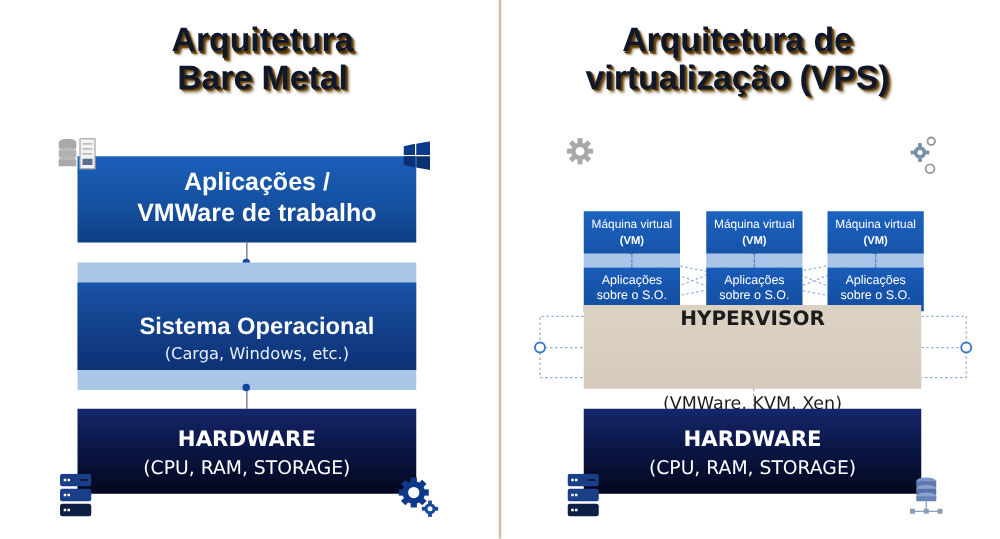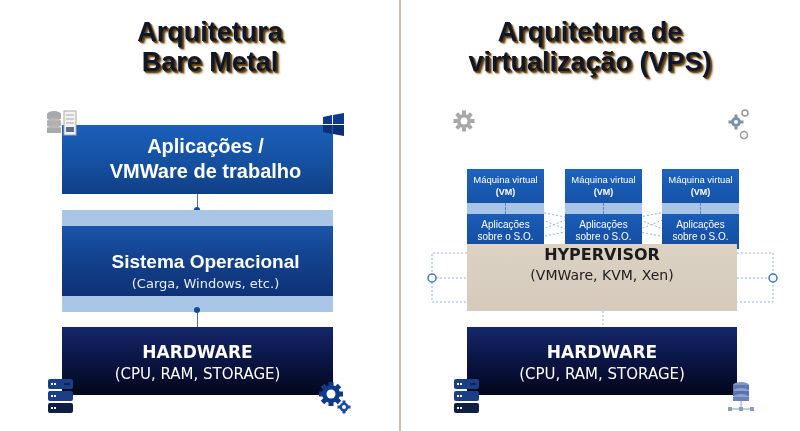--- a/index.html
+++ b/index.html
@@ -62,21 +62,21 @@
     background: linear-gradient(180deg, #1a5cb8 0%, #134d9f 100%);
     color: #fff; text-align: center; font-size: 10px; line-height: 12px; padding-top: 5px;
   }
 
   .hypervisor {
     position: absolute; left: 467px; top: 244px; width: 270px; height: 67px;
     background: linear-gradient(180deg, #dcd2c4 0%, #d5cabb 100%);
     text-align: center; color: #1c1c1c; font-family: "DejaVu Sans", sans-serif;
   }
   .hypervisor .main { font-weight: bold; font-size: 16px; line-height: 21px; }
-  .hypervisor .sub { font-size: 14px; line-height: 20px; }
+  .hypervisor .sub { font-size: 14px; line-height: 20px; margin-top: 48px; }
 
   svg.overlay { position: absolute; left: 0; top: 0; }
   .icon { position: absolute; }
 </style>
 </head>
 <body>
 
 <div class="divider"></div>
 
 <div class="title title-left">

